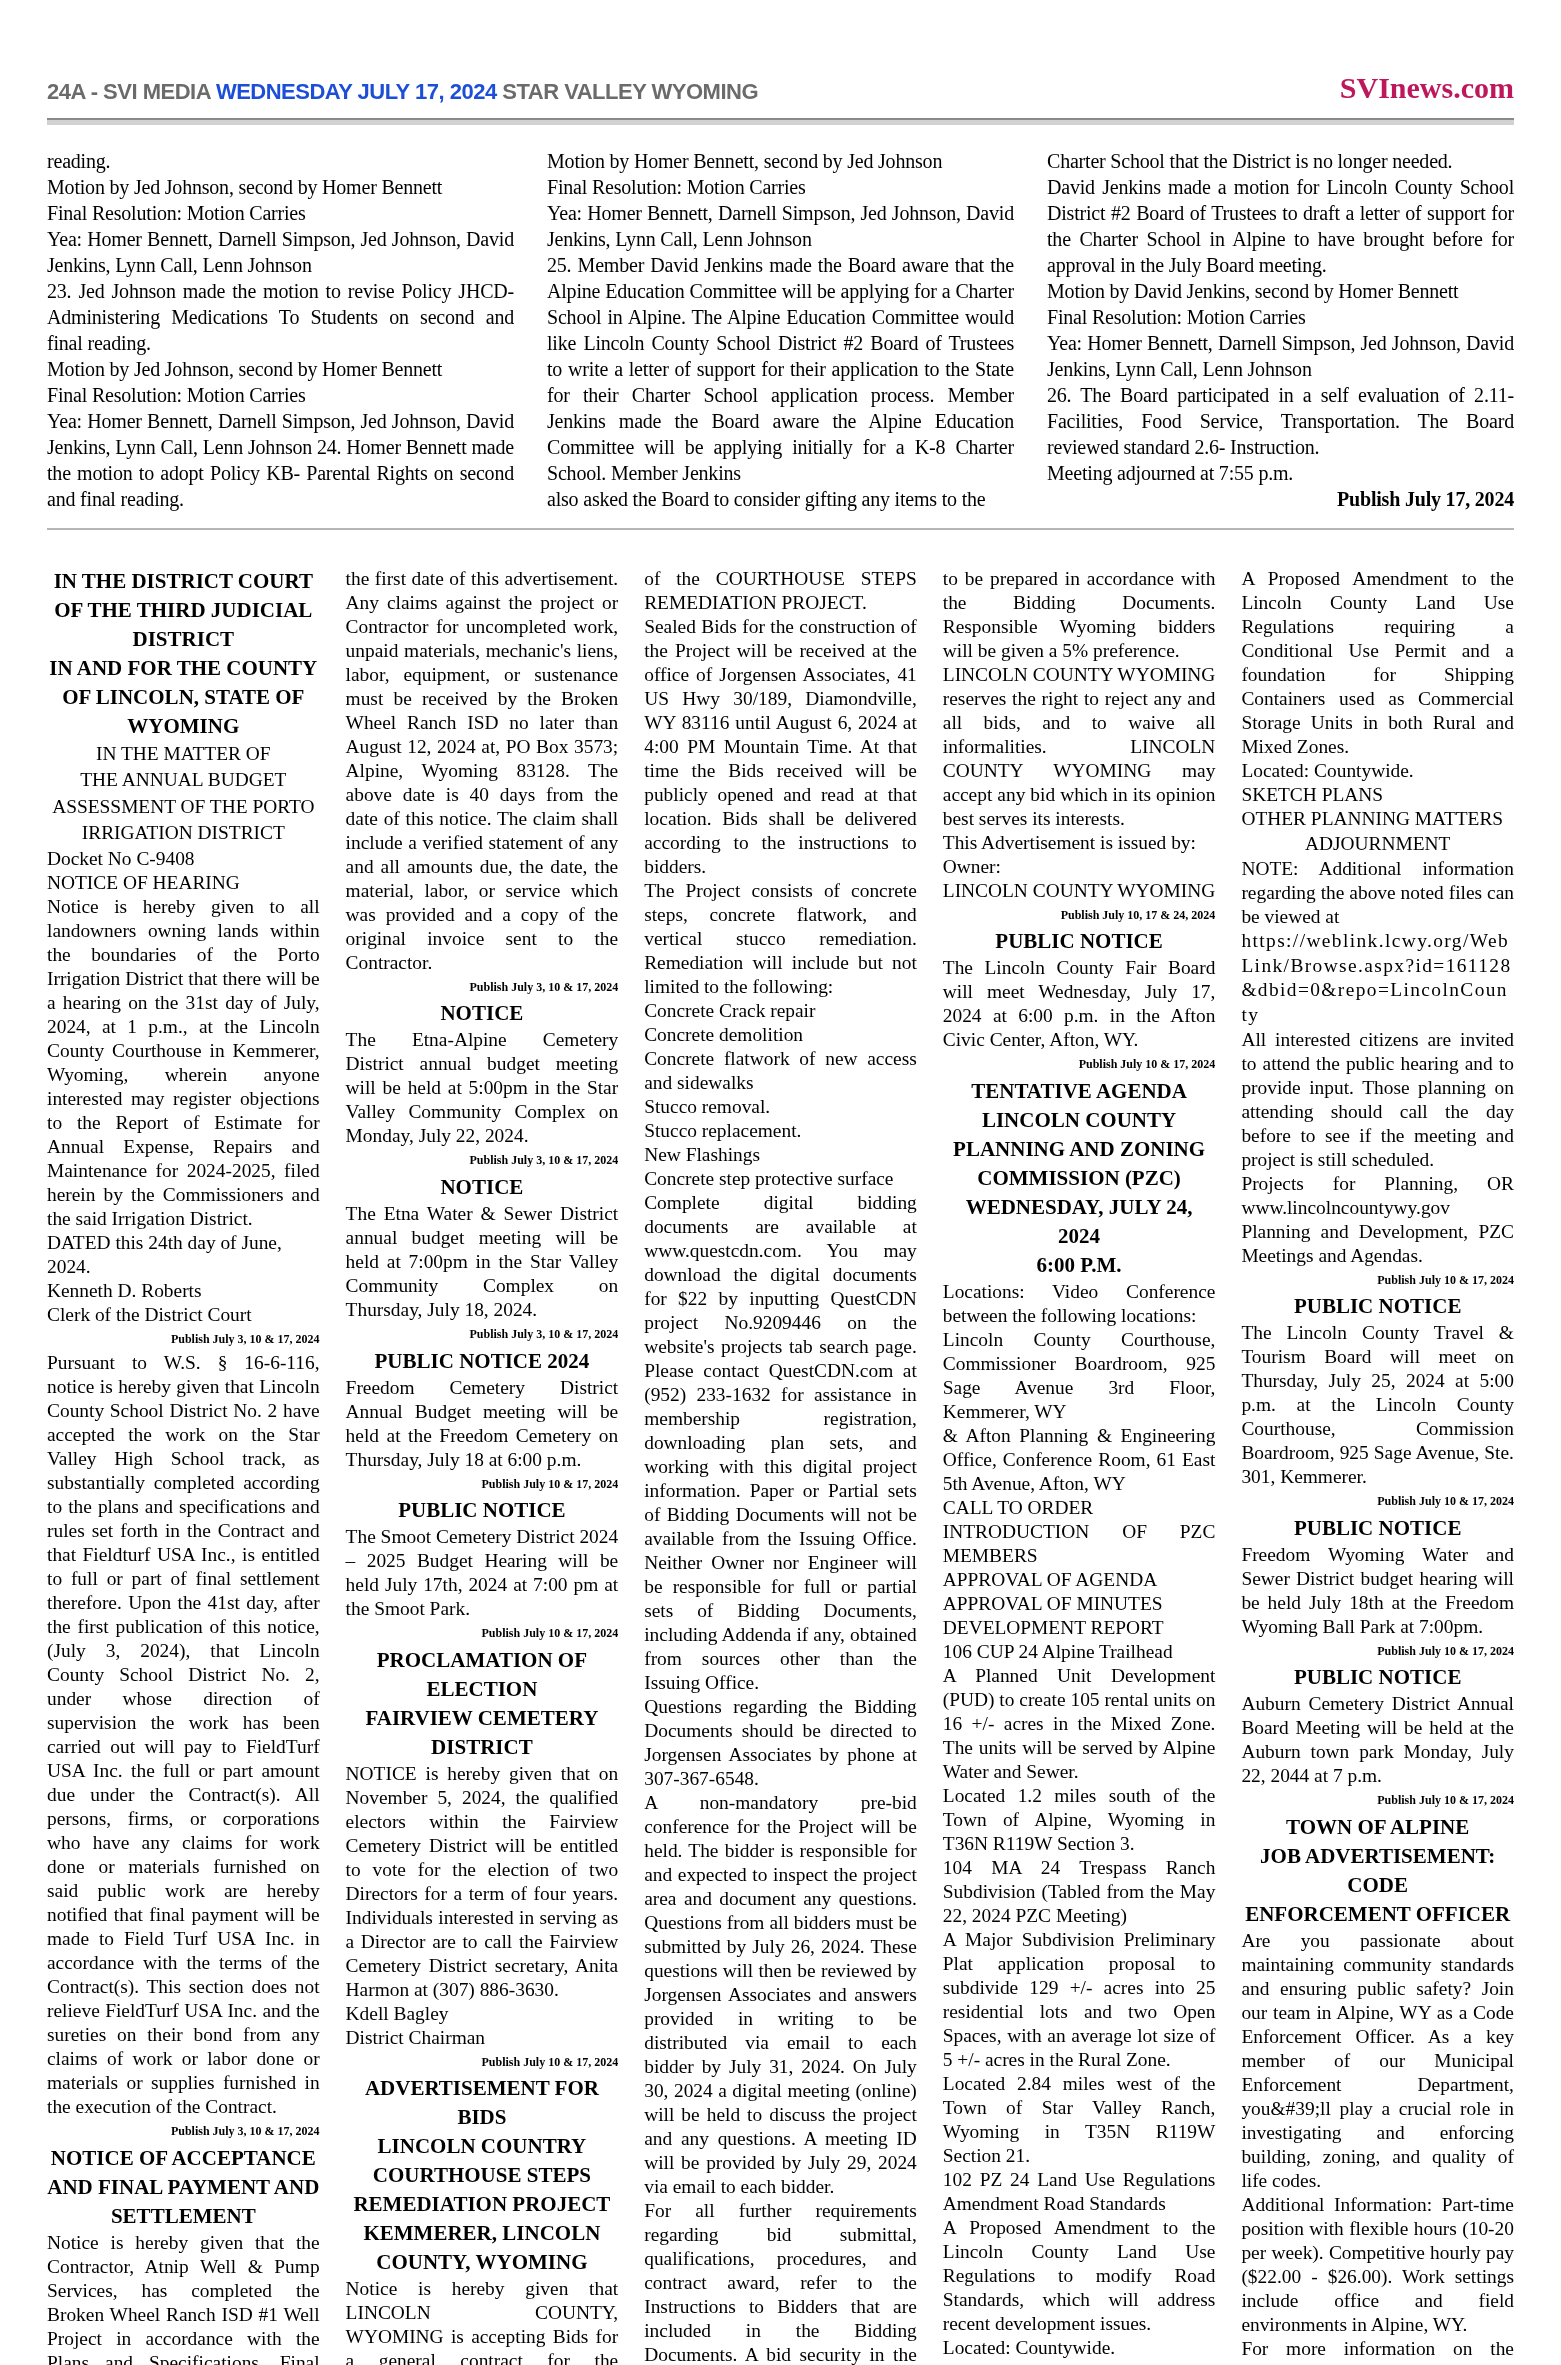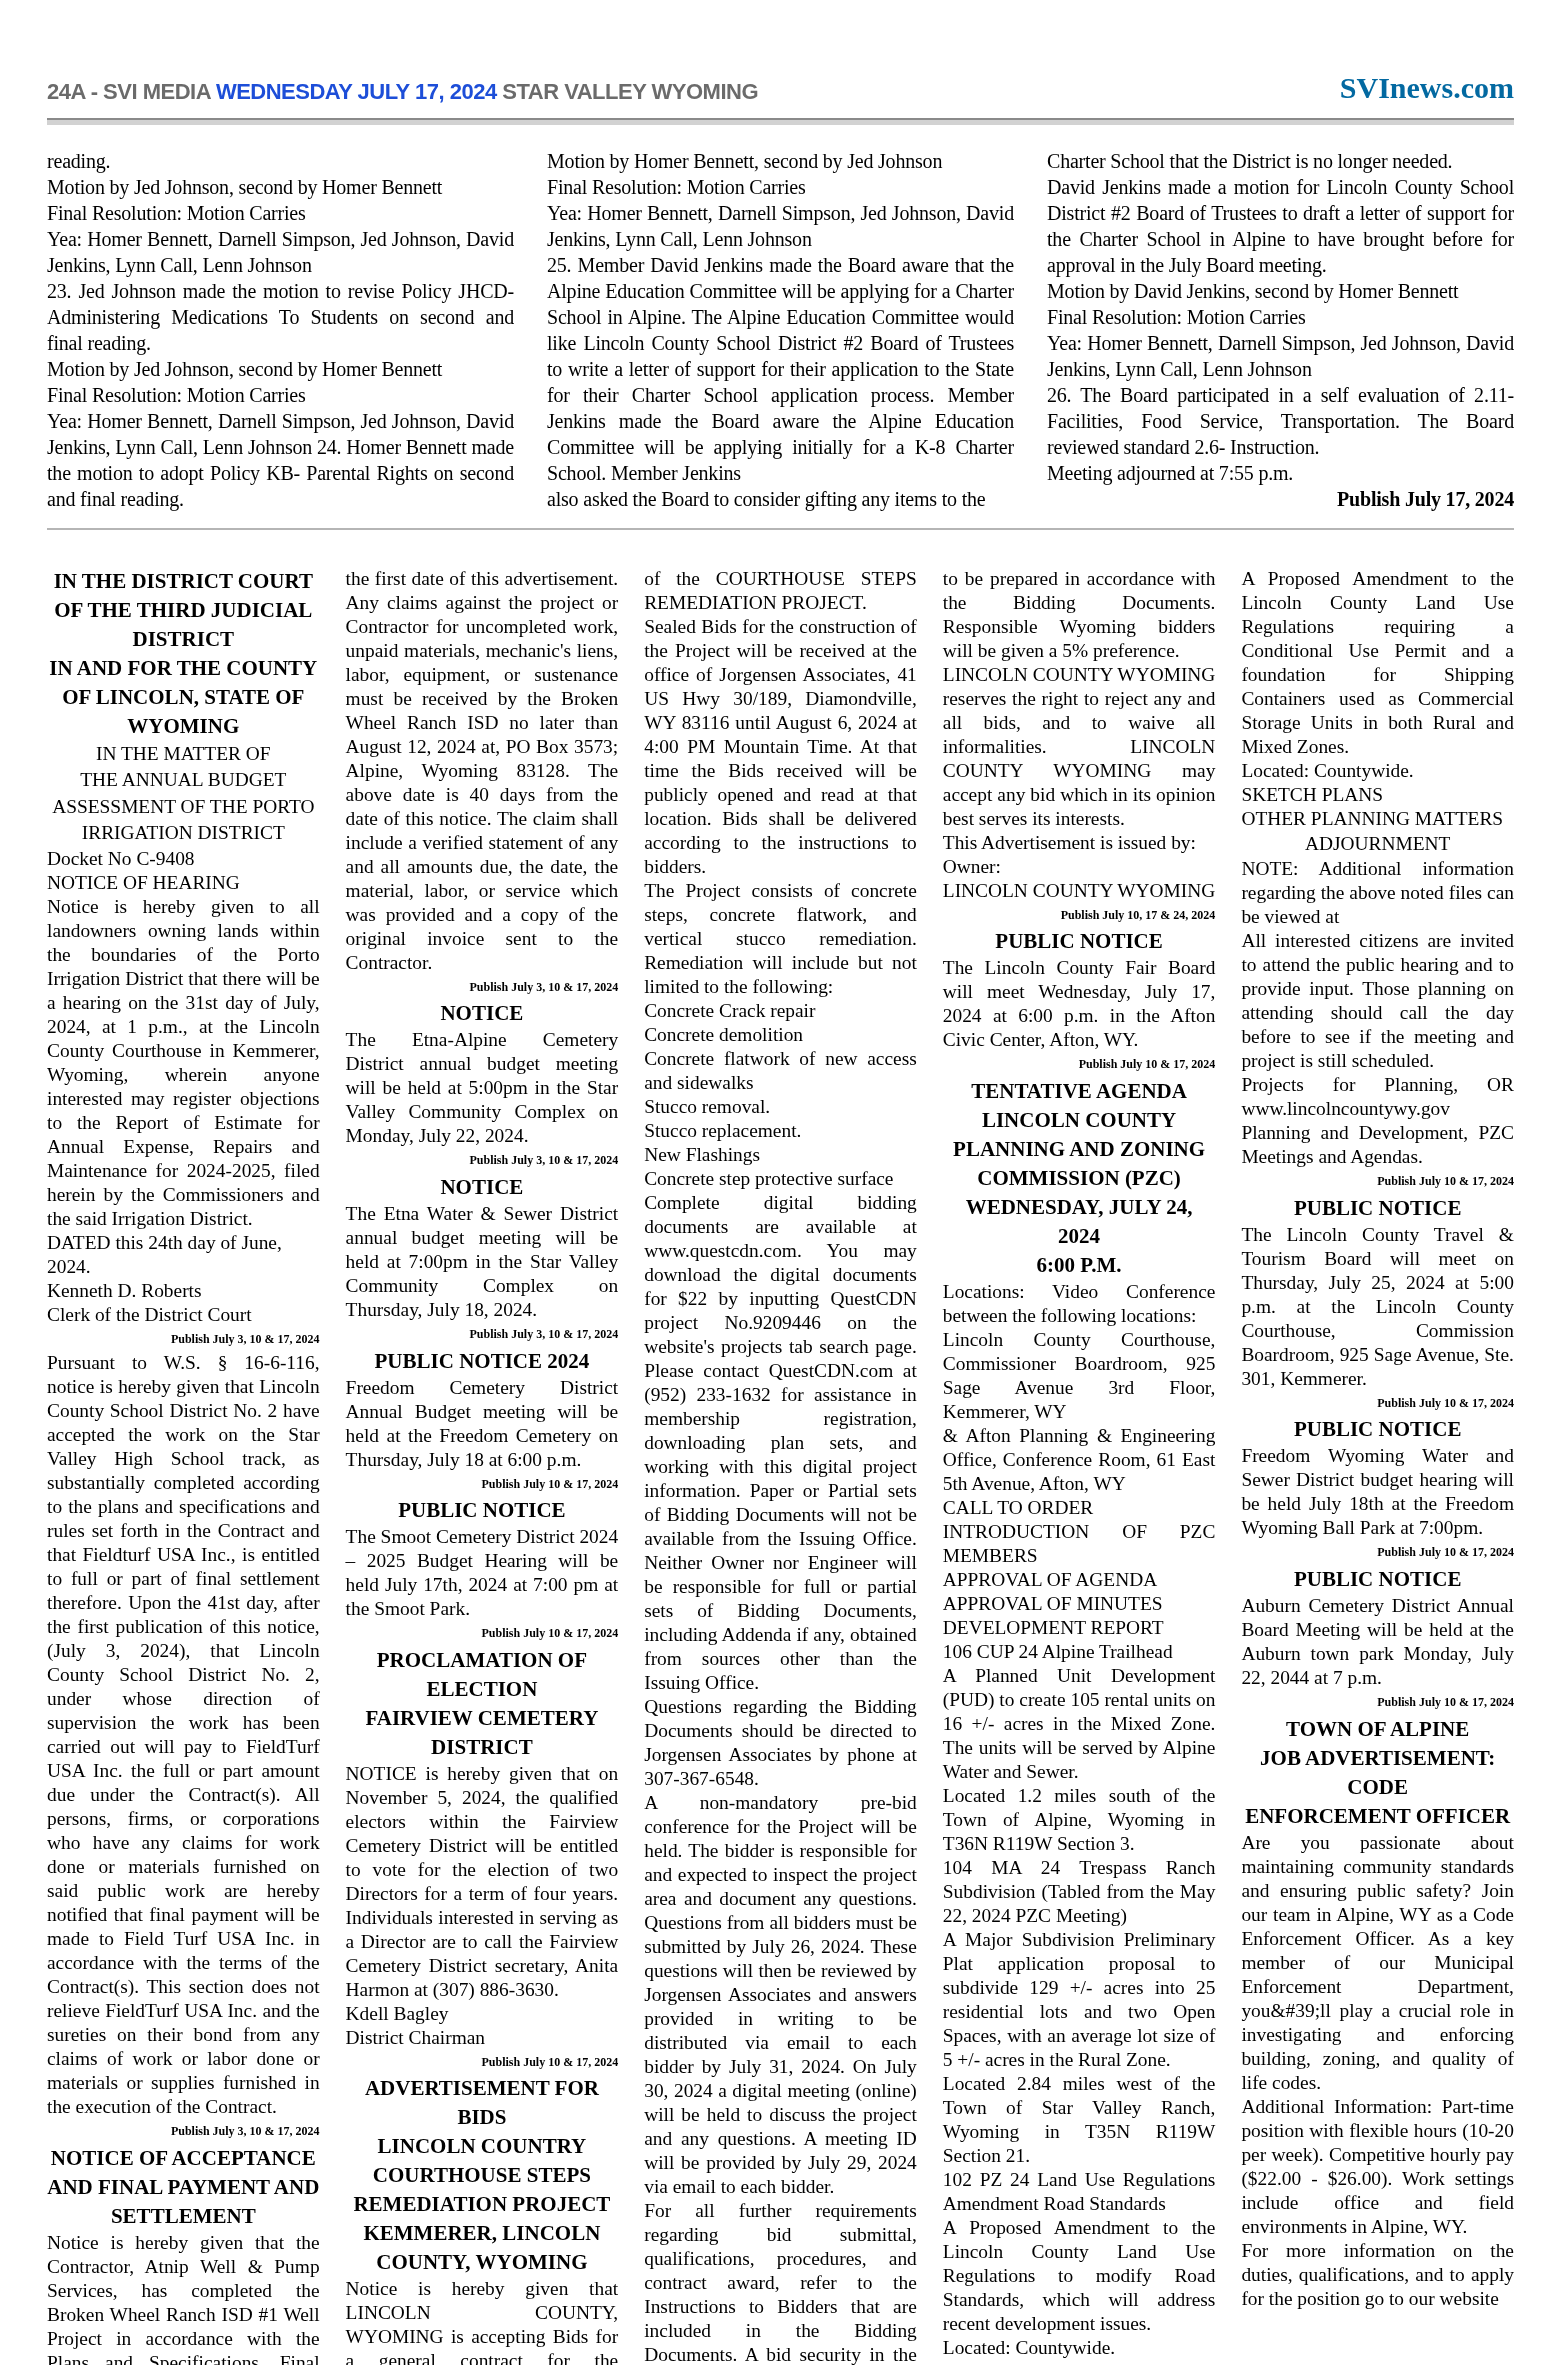--- a/index.html
+++ b/index.html
@@ -4,21 +4,21 @@
 <style>
   html,body{margin:0;padding:0;background:#ffffff;}
   body{width:1561px;height:2413px;overflow:hidden;color:#000;
        font-family:"Liberation Serif","DejaVu Serif",serif;}
   .page{box-sizing:border-box;width:1561px;height:2413px;padding:71px 47px 28px 47px;}
   
   .hdr{display:flex;justify-content:space-between;align-items:flex-end;
        font-family:"Liberation Sans","DejaVu Sans",sans-serif;}
   .hleft{font-size:22px;font-weight:bold;letter-spacing:-0.5px;color:#6b6b6b;white-space:nowrap;}
   .hleft .strong{color:#1d4ed8;}
-  .hright{font-family:"Liberation Serif","DejaVu Serif",serif;font-size:30px;font-weight:bold;color:#0369a1;}
+  .hright{font-family:"Liberation Serif","DejaVu Serif",serif;font-size:30px;font-weight:bold;color:#be185d;}
   .rule{margin-top:13.2px;height:4.7px;border-top:2.4px solid #8a8a8a;background:#d2d2d2;}
   
   .top-section{display:flex;gap:33px;margin-top:23px;}
   .top-col{flex:1 1 0;}
   .top-col p{margin:0;font-size:20px;line-height:26px;text-align:justify;letter-spacing:-0.2px;}
   .top-col p.b-publish{font-weight:bold;text-align:right;}
   .mid-rule{margin-top:16px;height:1.9px;background:#b5b5b5;}
   
   .notices{display:flex;gap:26px;margin-top:37px;}
   .ncol{flex:1 1 0;min-width:0;}
@@ -188,20 +188,21 @@
         <p class="b-line">Located: Countywide.</p>
         <p class="b-body">103 PZ 24 Land Use Regulations Amendment, Shipping Containers as Storage Units</p>
       </div>
     <div class="ncol">
         <p class="b-body">A Proposed Amendment to the Lincoln County Land Use Regulations requiring a Conditional Use Permit and a foundation for Shipping Containers used as Commercial Storage Units in both Rural and Mixed Zones.</p>
         <p class="b-line">Located: Countywide.</p>
         <p class="b-line">SKETCH PLANS</p>
         <p class="b-line">OTHER PLANNING MATTERS</p>
         <p class="b-center">ADJOURNMENT</p>
         <p class="b-body">NOTE:  Additional information regarding the above noted files can be viewed at</p>
+        <p class="b-url">https://weblink.lcwy.org/WebLink/Browse.aspx?id=161128&amp;dbid=0&amp;repo=LincolnCounty</p>
         <p class="b-body">All interested citizens are invited to attend the public hearing and to provide input.  Those planning on attending should call the day before to see if the meeting and project is still scheduled.</p>
         <p class="b-body"> Projects for Planning, OR www.lincolncountywy.gov Planning and Development, PZC Meetings and Agendas.</p>
         <p class="b-publish">Publish July 10 &amp; 17, 2024</p>
         <p class="b-title">PUBLIC NOTICE</p>
         <p class="b-body">The Lincoln County Travel &amp; Tourism Board will meet on Thursday, July 25, 2024 at 5:00 p.m. at the Lincoln County Courthouse, Commission Boardroom, 925 Sage Avenue, Ste. 301, Kemmerer.</p>
         <p class="b-publish">Publish July 10 &amp; 17, 2024</p>
         <p class="b-title">PUBLIC NOTICE</p>
         <p class="b-body">Freedom Wyoming Water and Sewer District budget hearing will be held July 18th at the Freedom Wyoming Ball Park at 7:00pm.</p>
         <p class="b-publish">Publish July 10 &amp; 17, 2024</p>
         <p class="b-title">PUBLIC NOTICE</p>

